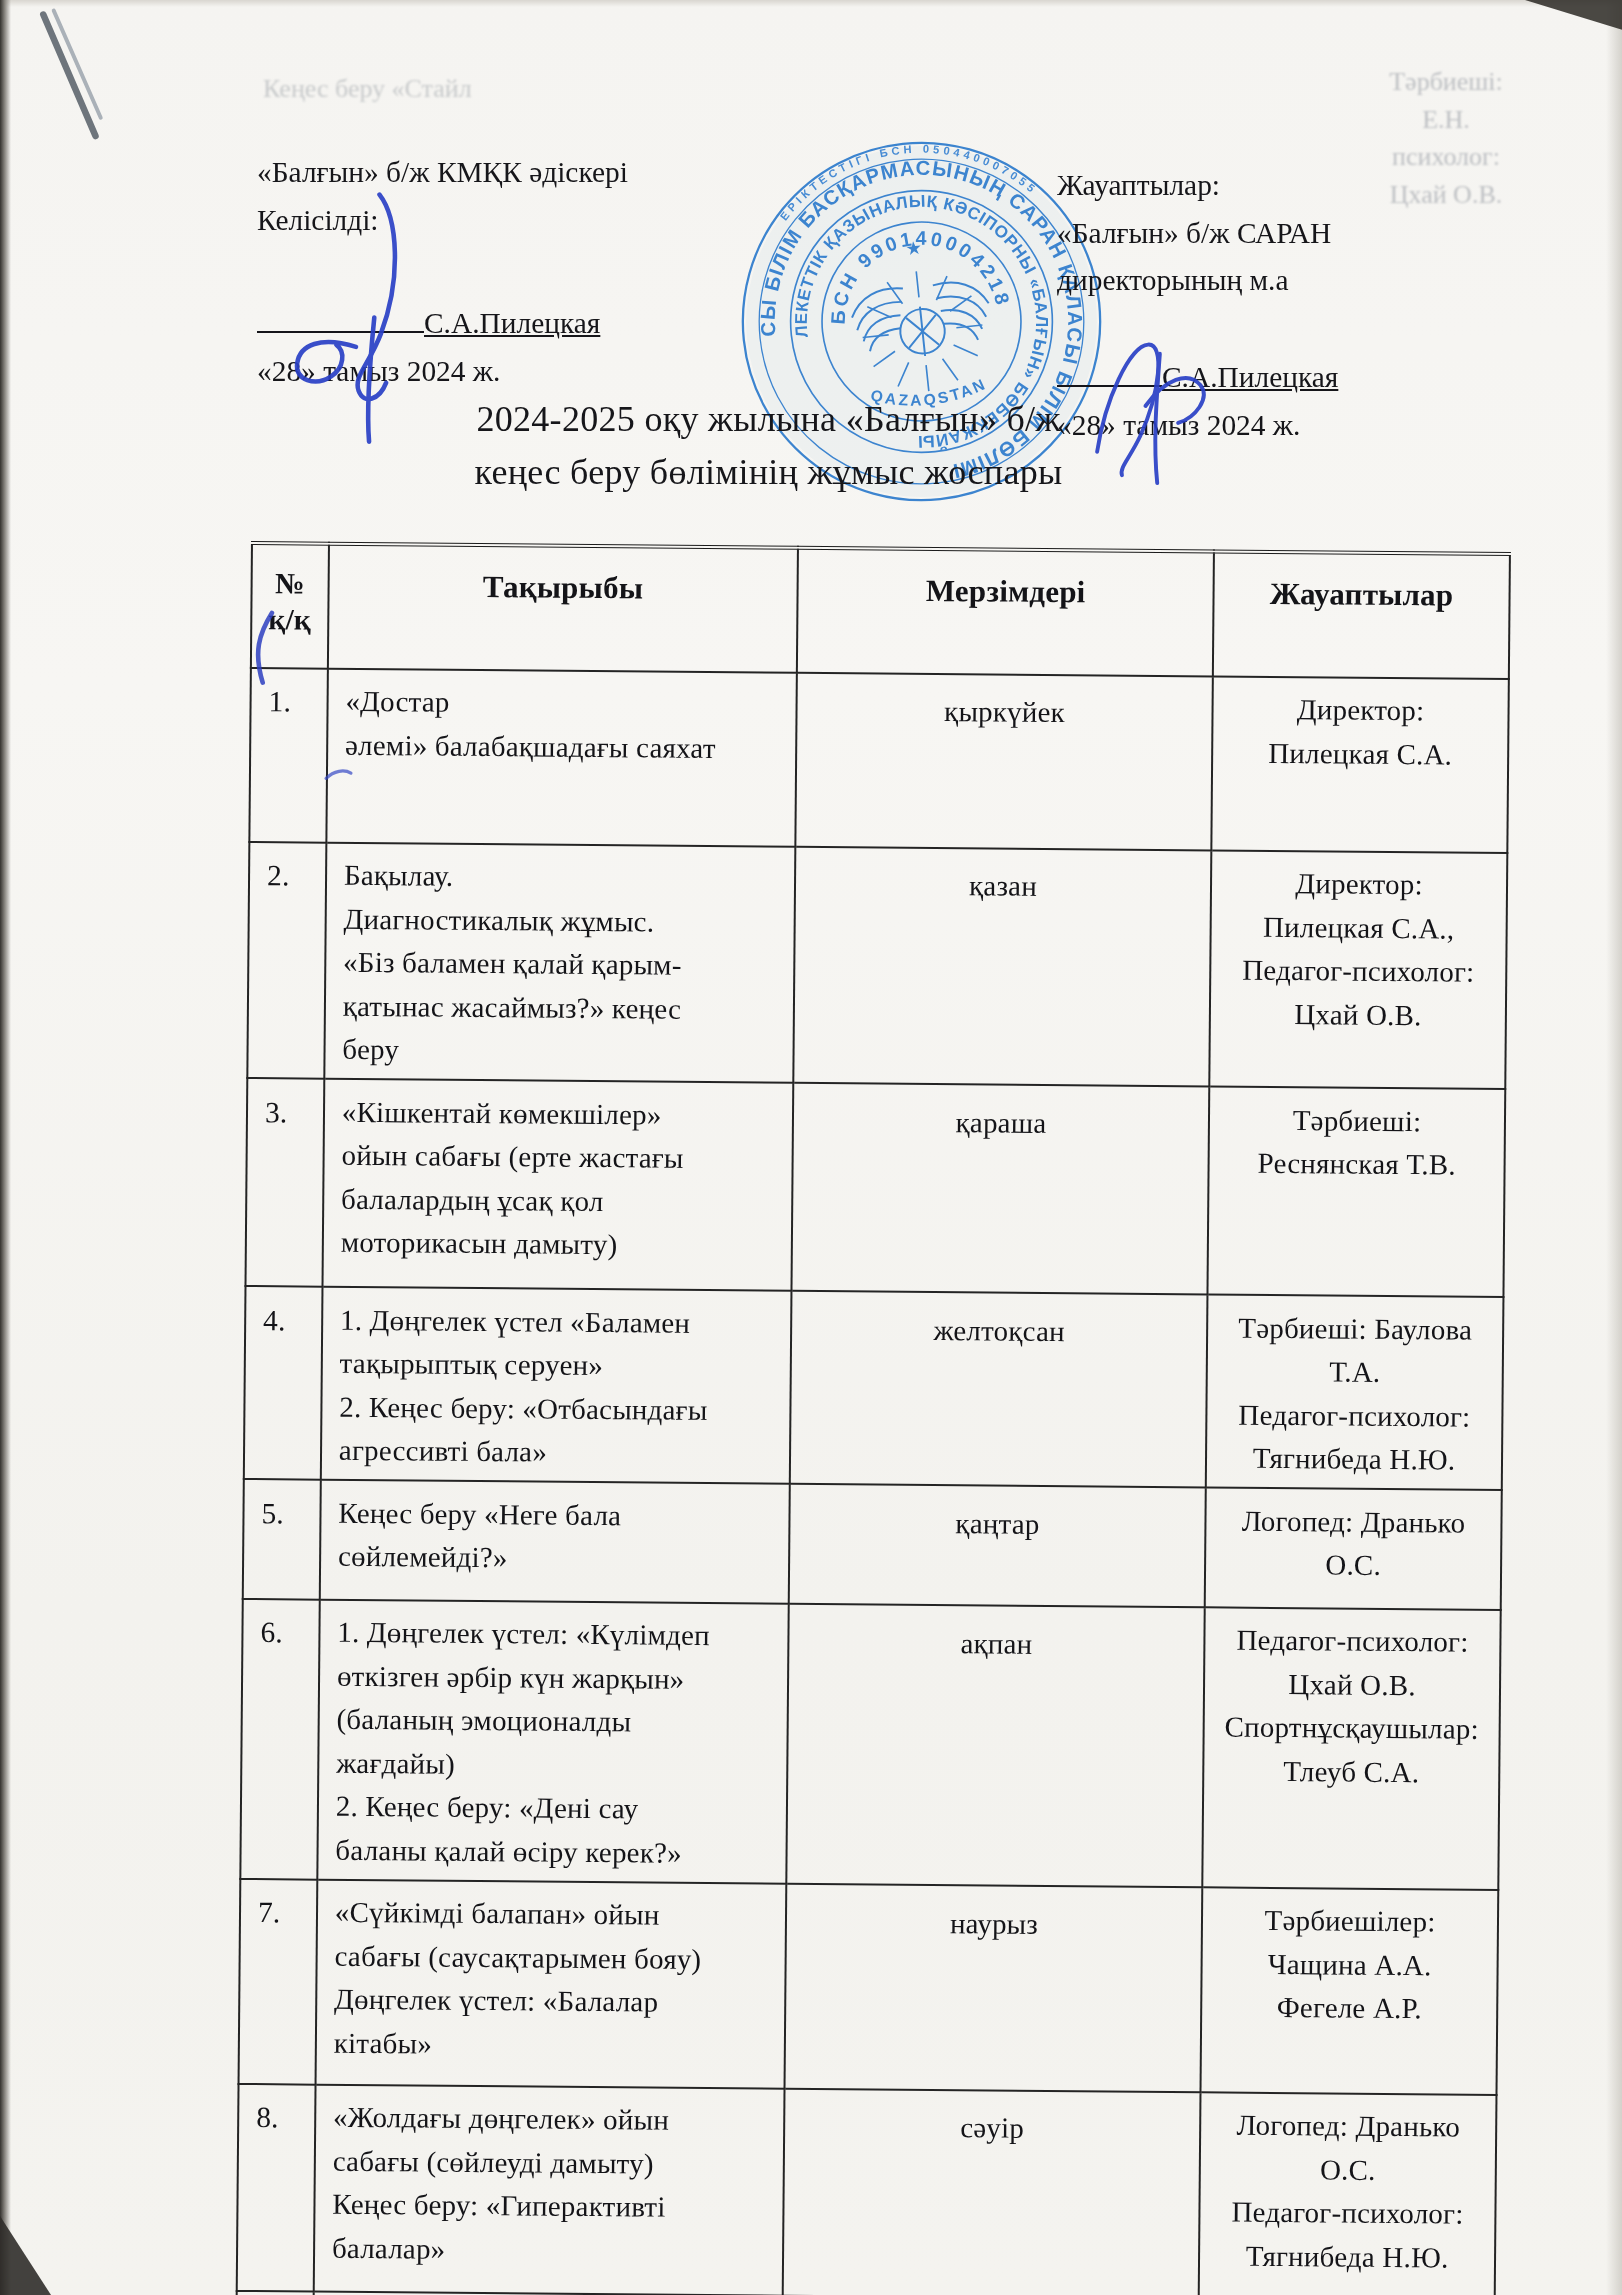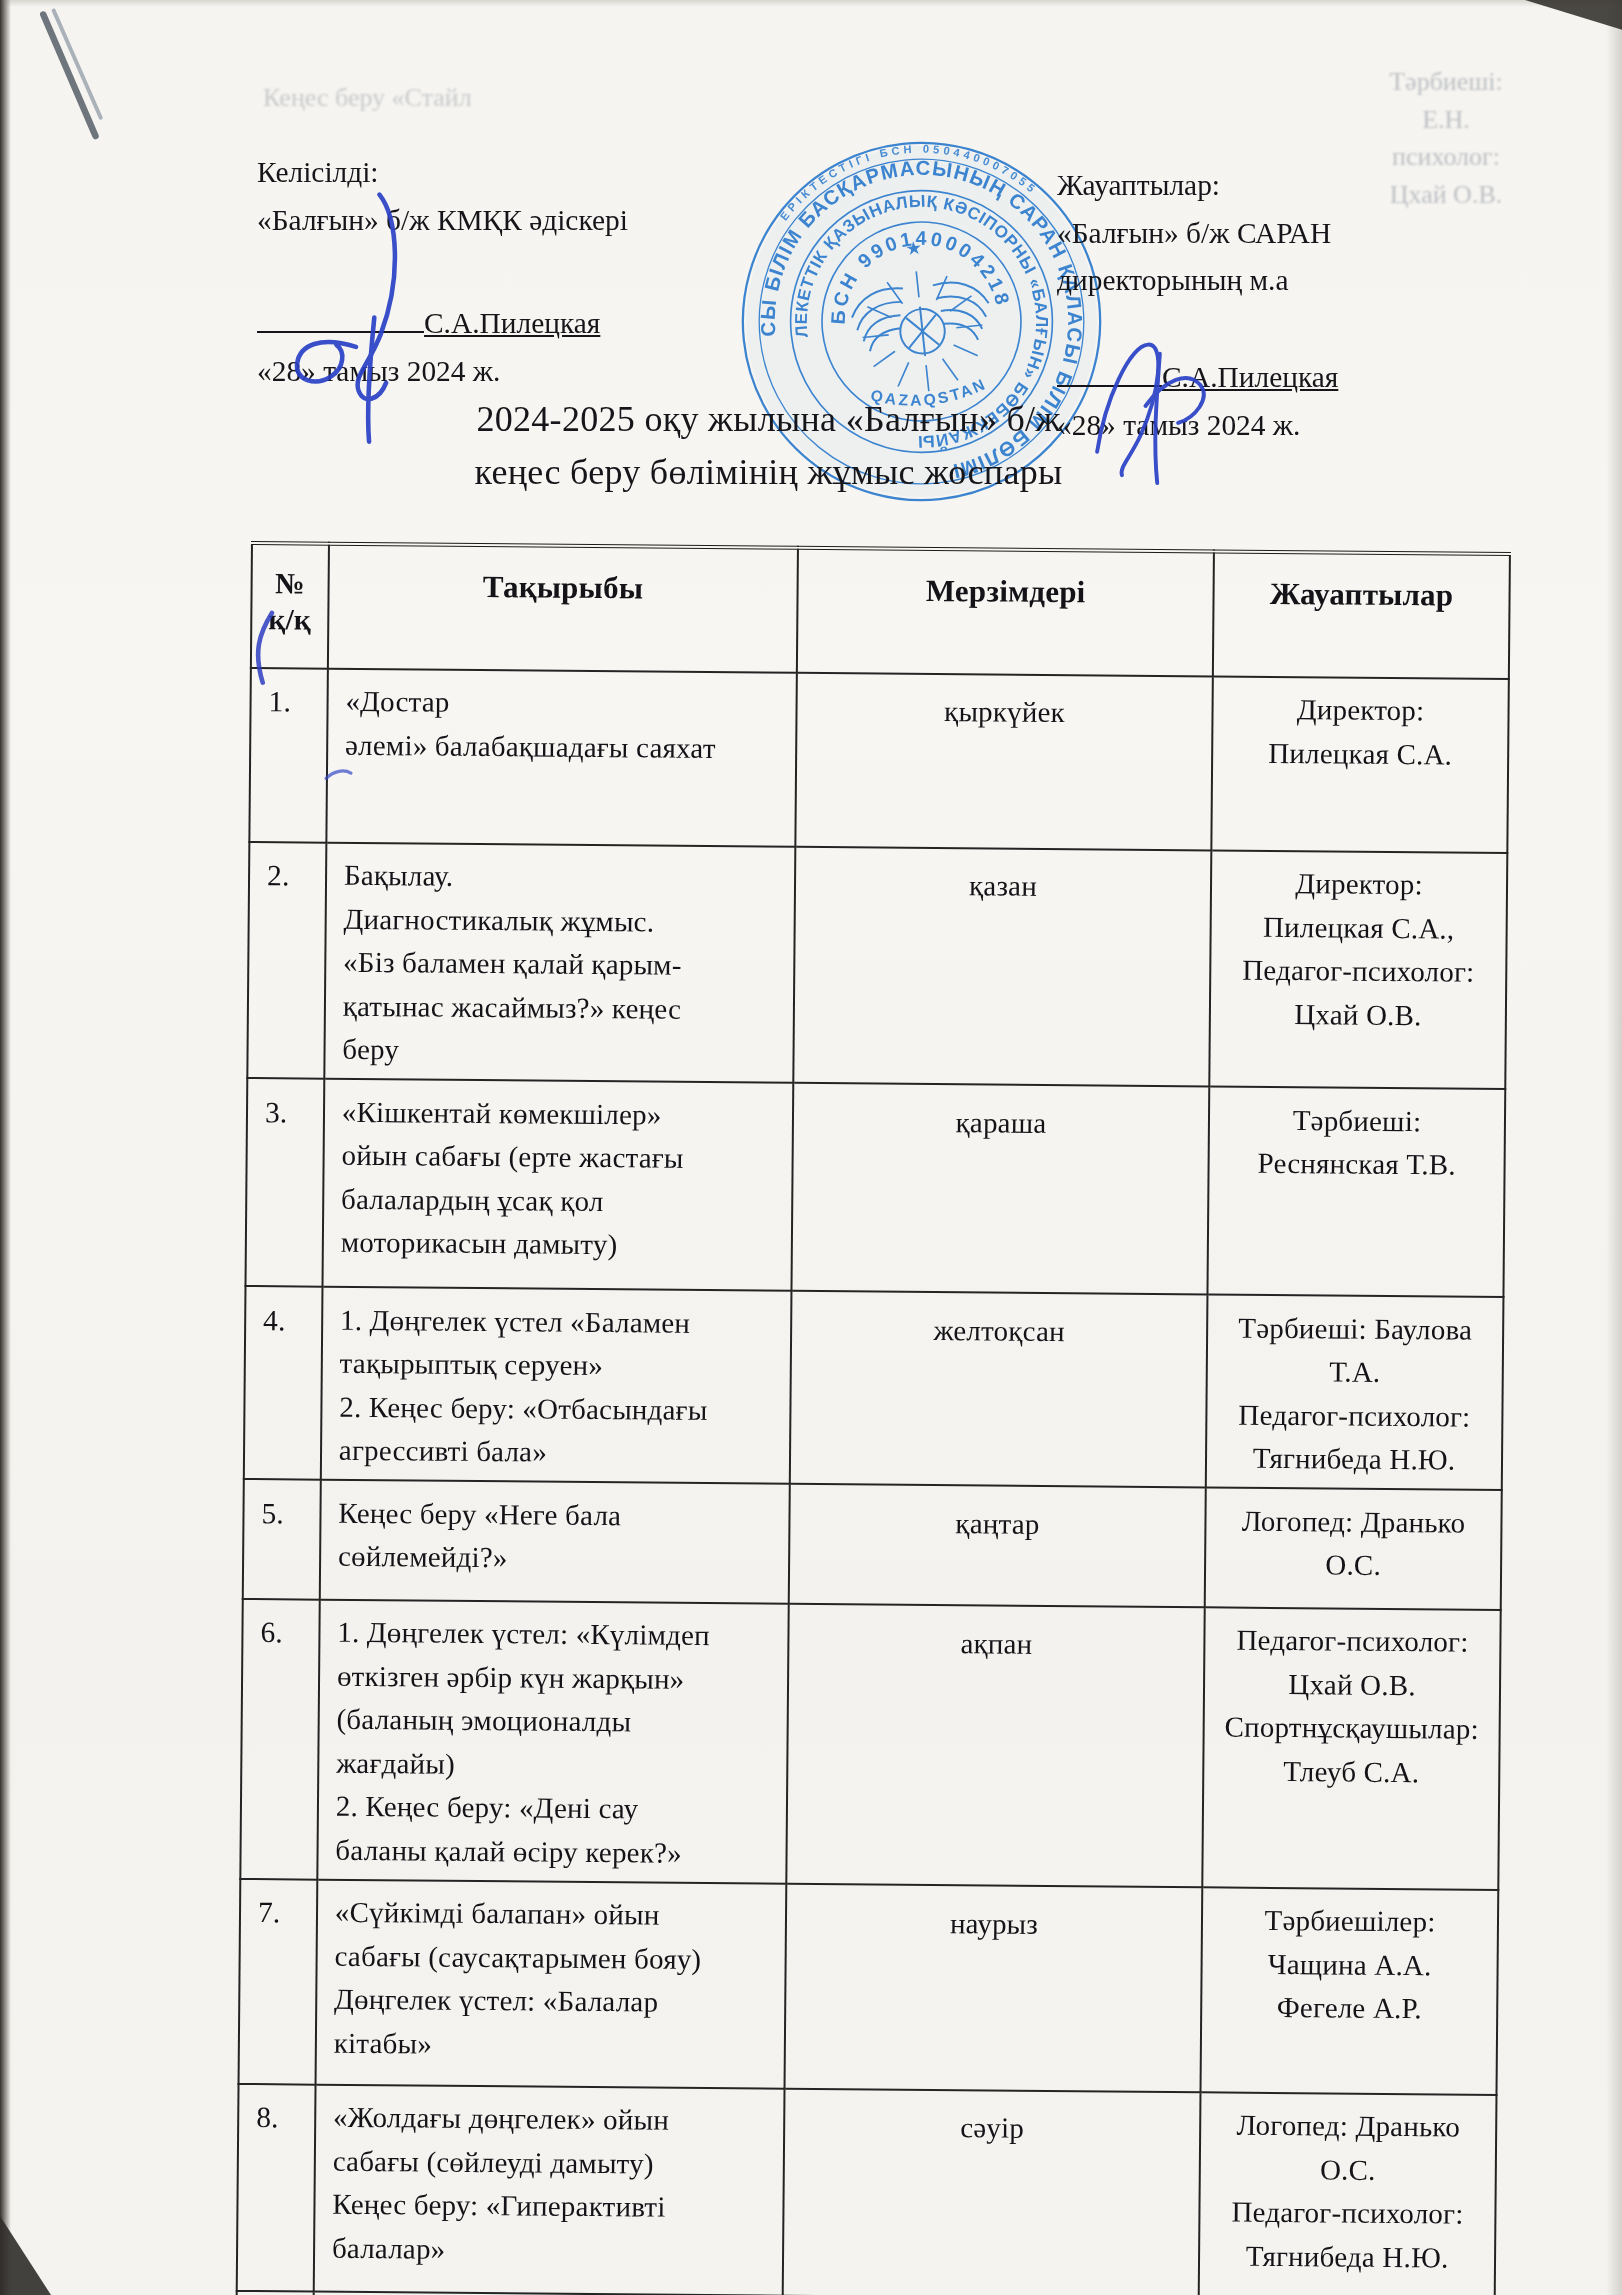--- a/index.html
+++ b/index.html
@@ -16,21 +16,21 @@
   .scan-edge-top    { position:absolute; left:0; right:0; top:0; height:6.5px;
                       background:linear-gradient(#d9d6d0, rgba(217,214,208,0)); }
   .corner-tr { position:absolute; top:0; right:0; width:0; height:0;
                border-top:30px solid #2b2925; border-left:98px solid transparent; opacity:.85; }
   .corner-bl { position:absolute; bottom:0; left:0; width:0; height:0;
                border-bottom:79px solid #302e2a; border-right:51px solid transparent; opacity:.9; }
   .paperclip { position:absolute; left:25px; top:5.2px; }
   
   .bleed { position:absolute; color:rgba(112,120,130,.34); filter:blur(0.9px);
            font-size:26px; line-height:1.45; pointer-events:none; }
-  .bleed-left  { left:263px; top:79px; width:510px; text-align:left; }
+  .bleed-left  { left:263px; top:70px; width:510px; text-align:left; }
   .bleed-right { left:1335px; top:63px;  width:222px; text-align:center; color:rgba(104,112,124,.40); }
   
   .approval { position:absolute; font-size:29.4px; line-height:1.62; z-index:3; }
   .approval-left  { left:257px;  top:149px; }
   .approval-right { left:1057px; top:162px; }
   .sig-row { white-space:nowrap;text-decoration:underline; }
   .approval-left  .sig-row { margin-top:56px; }
   .approval-right .sig-row { margin-top:49px; }
   .sig-line { display:inline-block; border-bottom:2px solid #15151a; height:27.5px; vertical-align:baseline; }
   .approval-left  .sig-line { width:167px; }
@@ -131,22 +131,22 @@
           <path d="M316,272 C346,270 368,282 376,306"></path>
           <path d="M318,292 C344,292 362,302 368,322"></path>
         </g>
       </g>
       <text x="285" y="182" text-anchor="middle" fill="#2f7ccd" font-size="28">★</text>
       <text class="st-country"><textPath href="#ribbon" startOffset="50%" text-anchor="middle">QAZAQSTAN</textPath></text>
     </g>
   </svg>
 
   <div class="approval approval-left">
+    <div>«Балғын» б/ж КМҚК әдіскері</div>
     <div>Келісілді:</div>
-    <div>«Балғын» б/ж КМҚК әдіскері</div>
     <div class="sig-row">
       <span class="sig-line"></span><span>С.А.Пилецкая</span>
     </div>
     <div>«28» тамыз  2024  ж.</div>
   </div>
 
   <div class="approval approval-right">
     <div>Жауаптылар:</div>
     <div>«Балғын» б/ж САРАН</div>
     <div>директорының м.а</div>

